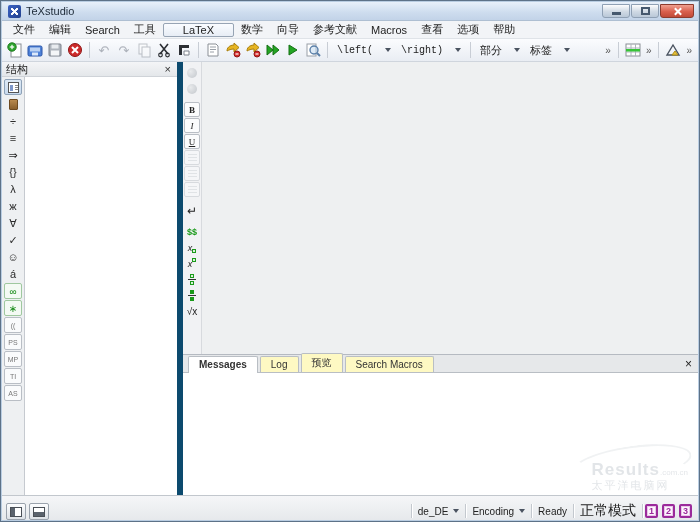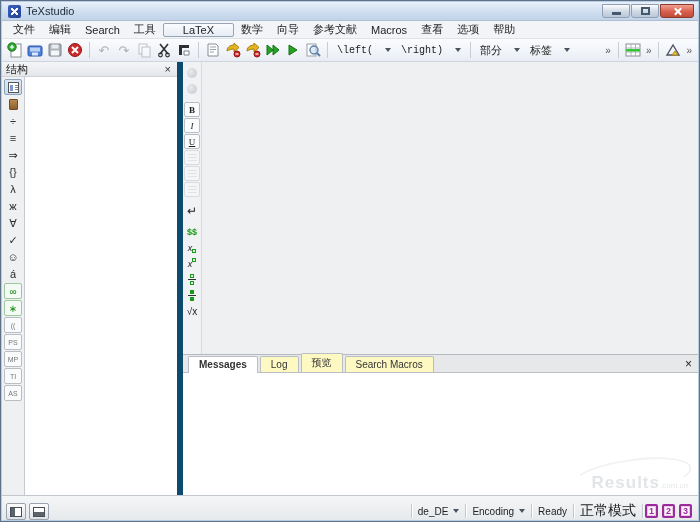--- a/index.html
+++ b/index.html
@@ -442,20 +442,21 @@
           <span class="tab active">Messages</span>
           <span class="tab">Log</span>
           <span class="tab">预览</span>
           <span class="tab">Search Macros</span>
           <span class="panel-close">×</span>
         </div>
         <div class="panel-content">
           <div class="watermark">
             <span class="wm-swoosh"></span>
             <div><span class="wm-brand">Results</span><span class="wm-domain">.com.cn</span></div>
+            <div class="wm-caption">太平洋电脑网</div>
           </div>
         </div>
       </div>
     </div>
   </div>
 
   <div class="statusbar">
     <span class="sb-toggle">
         <span class="layout-glyph left"></span>
       </span>

